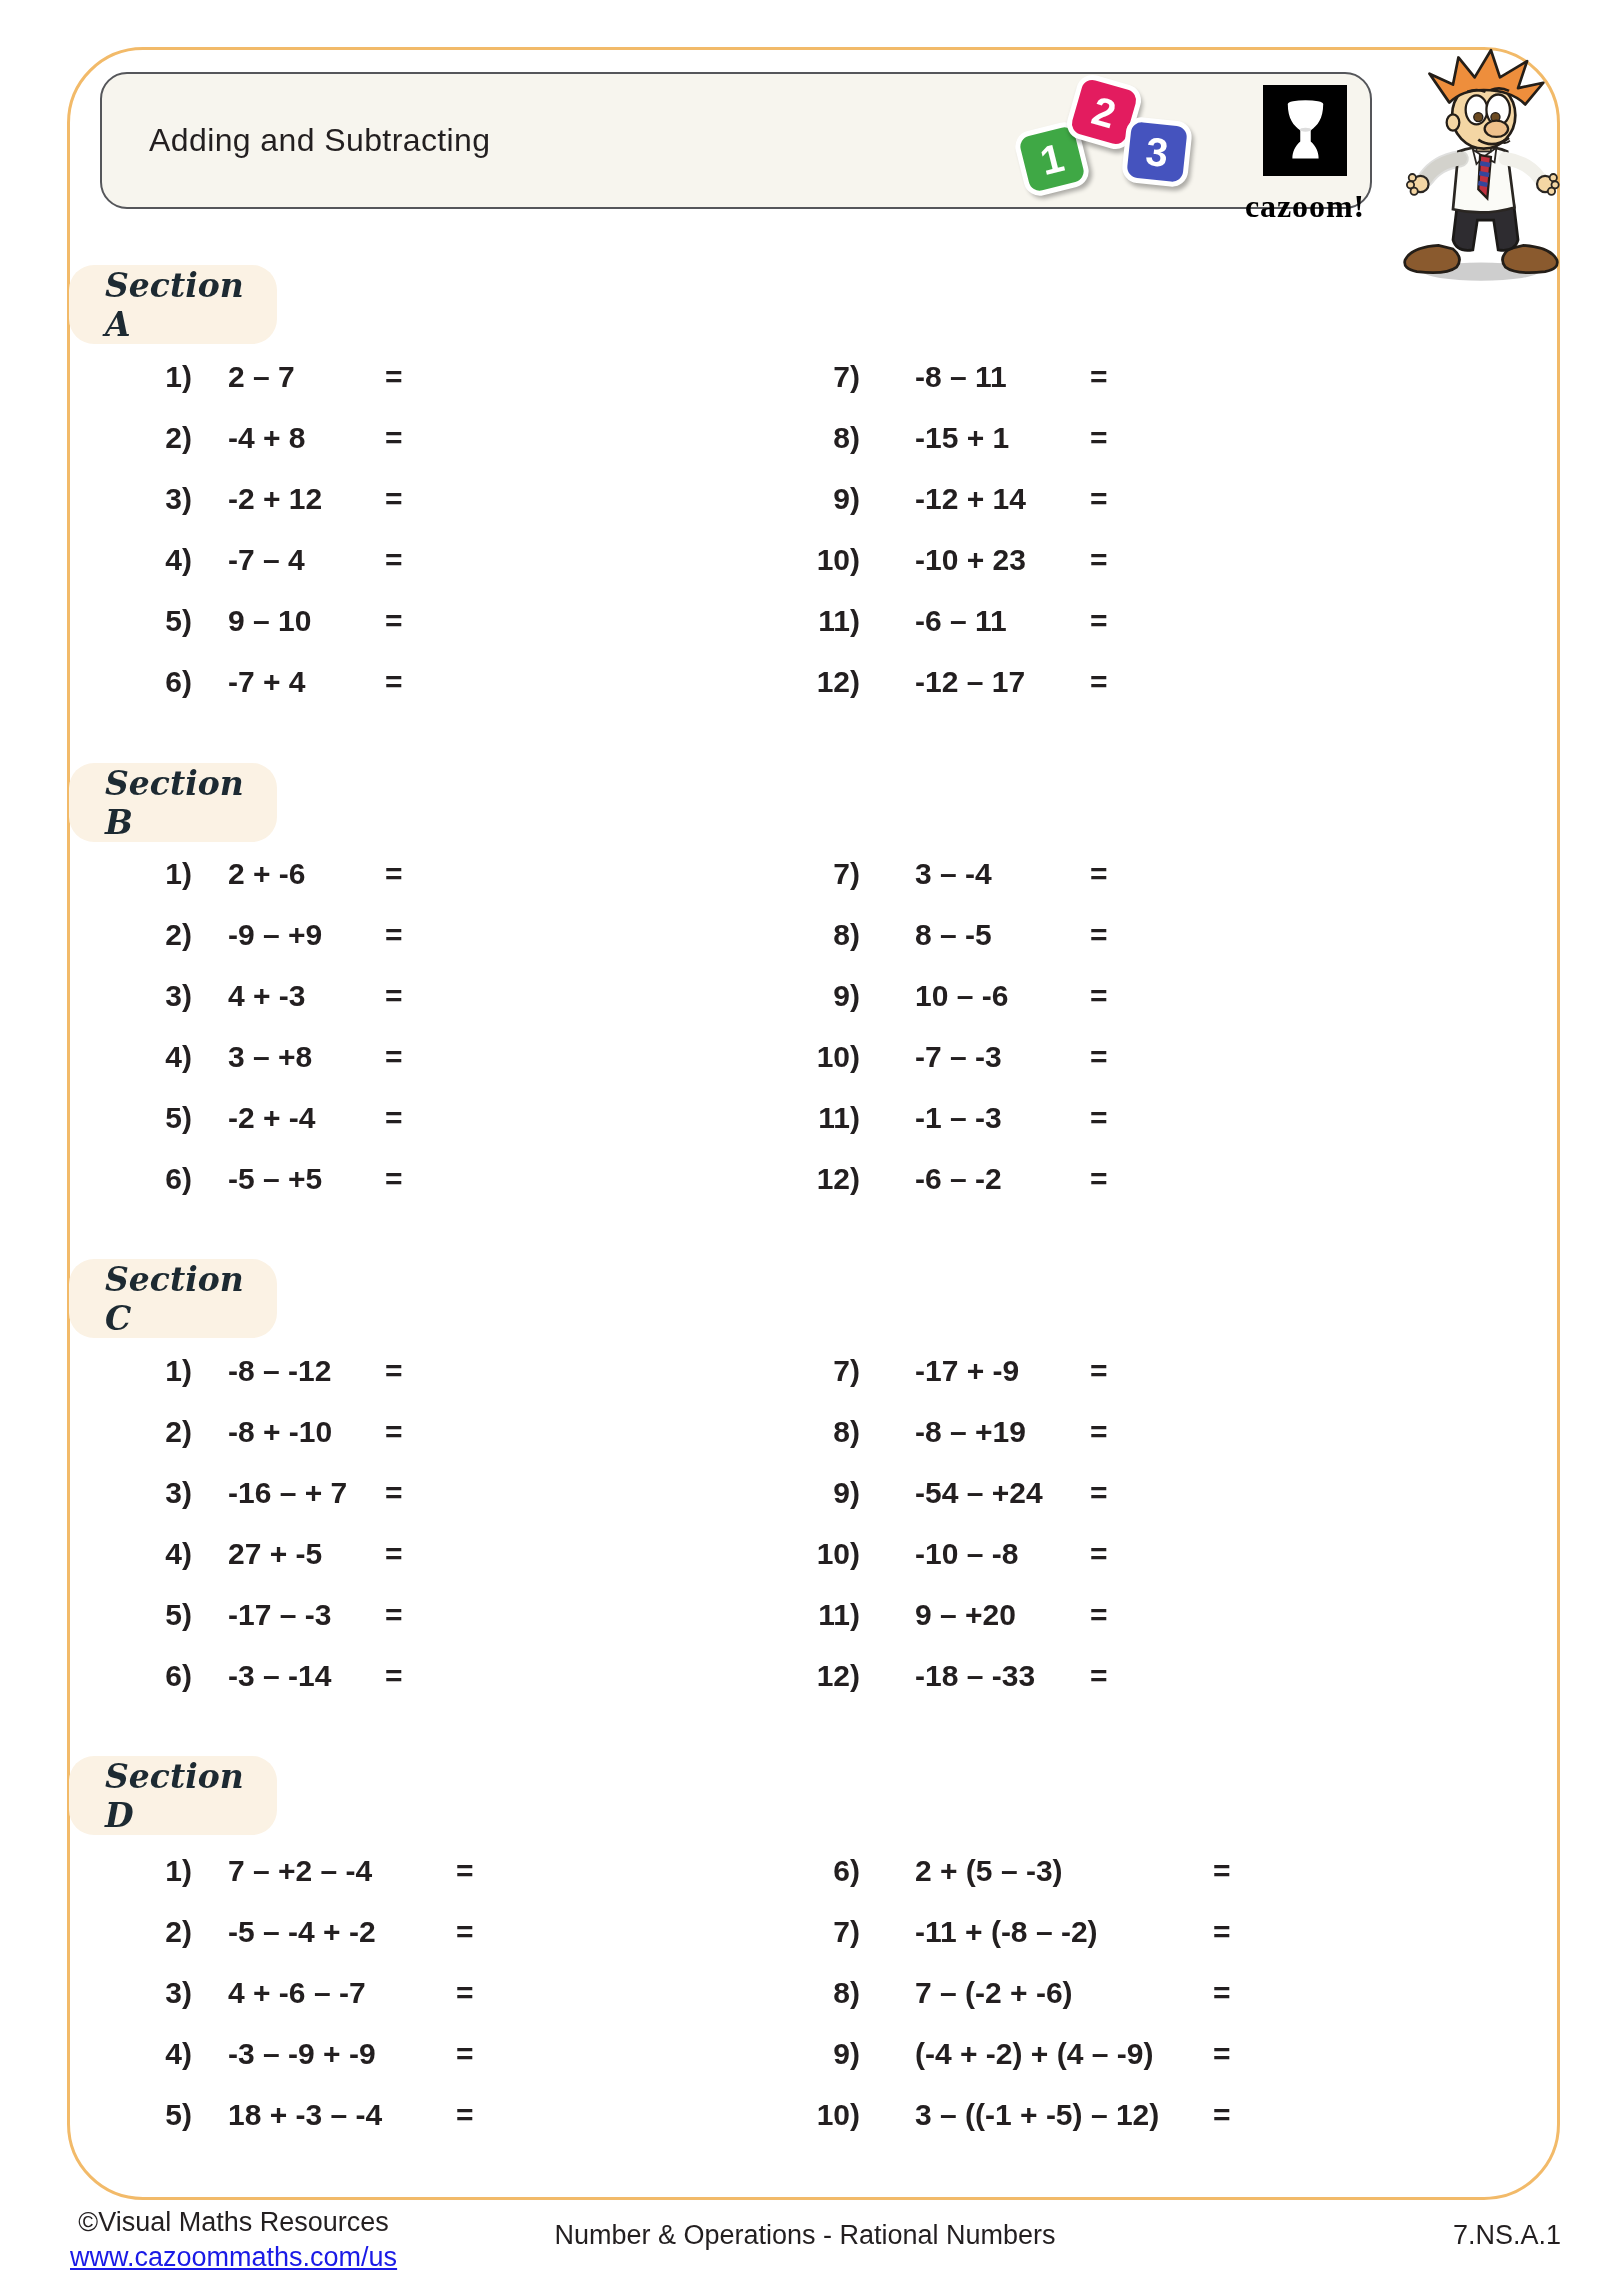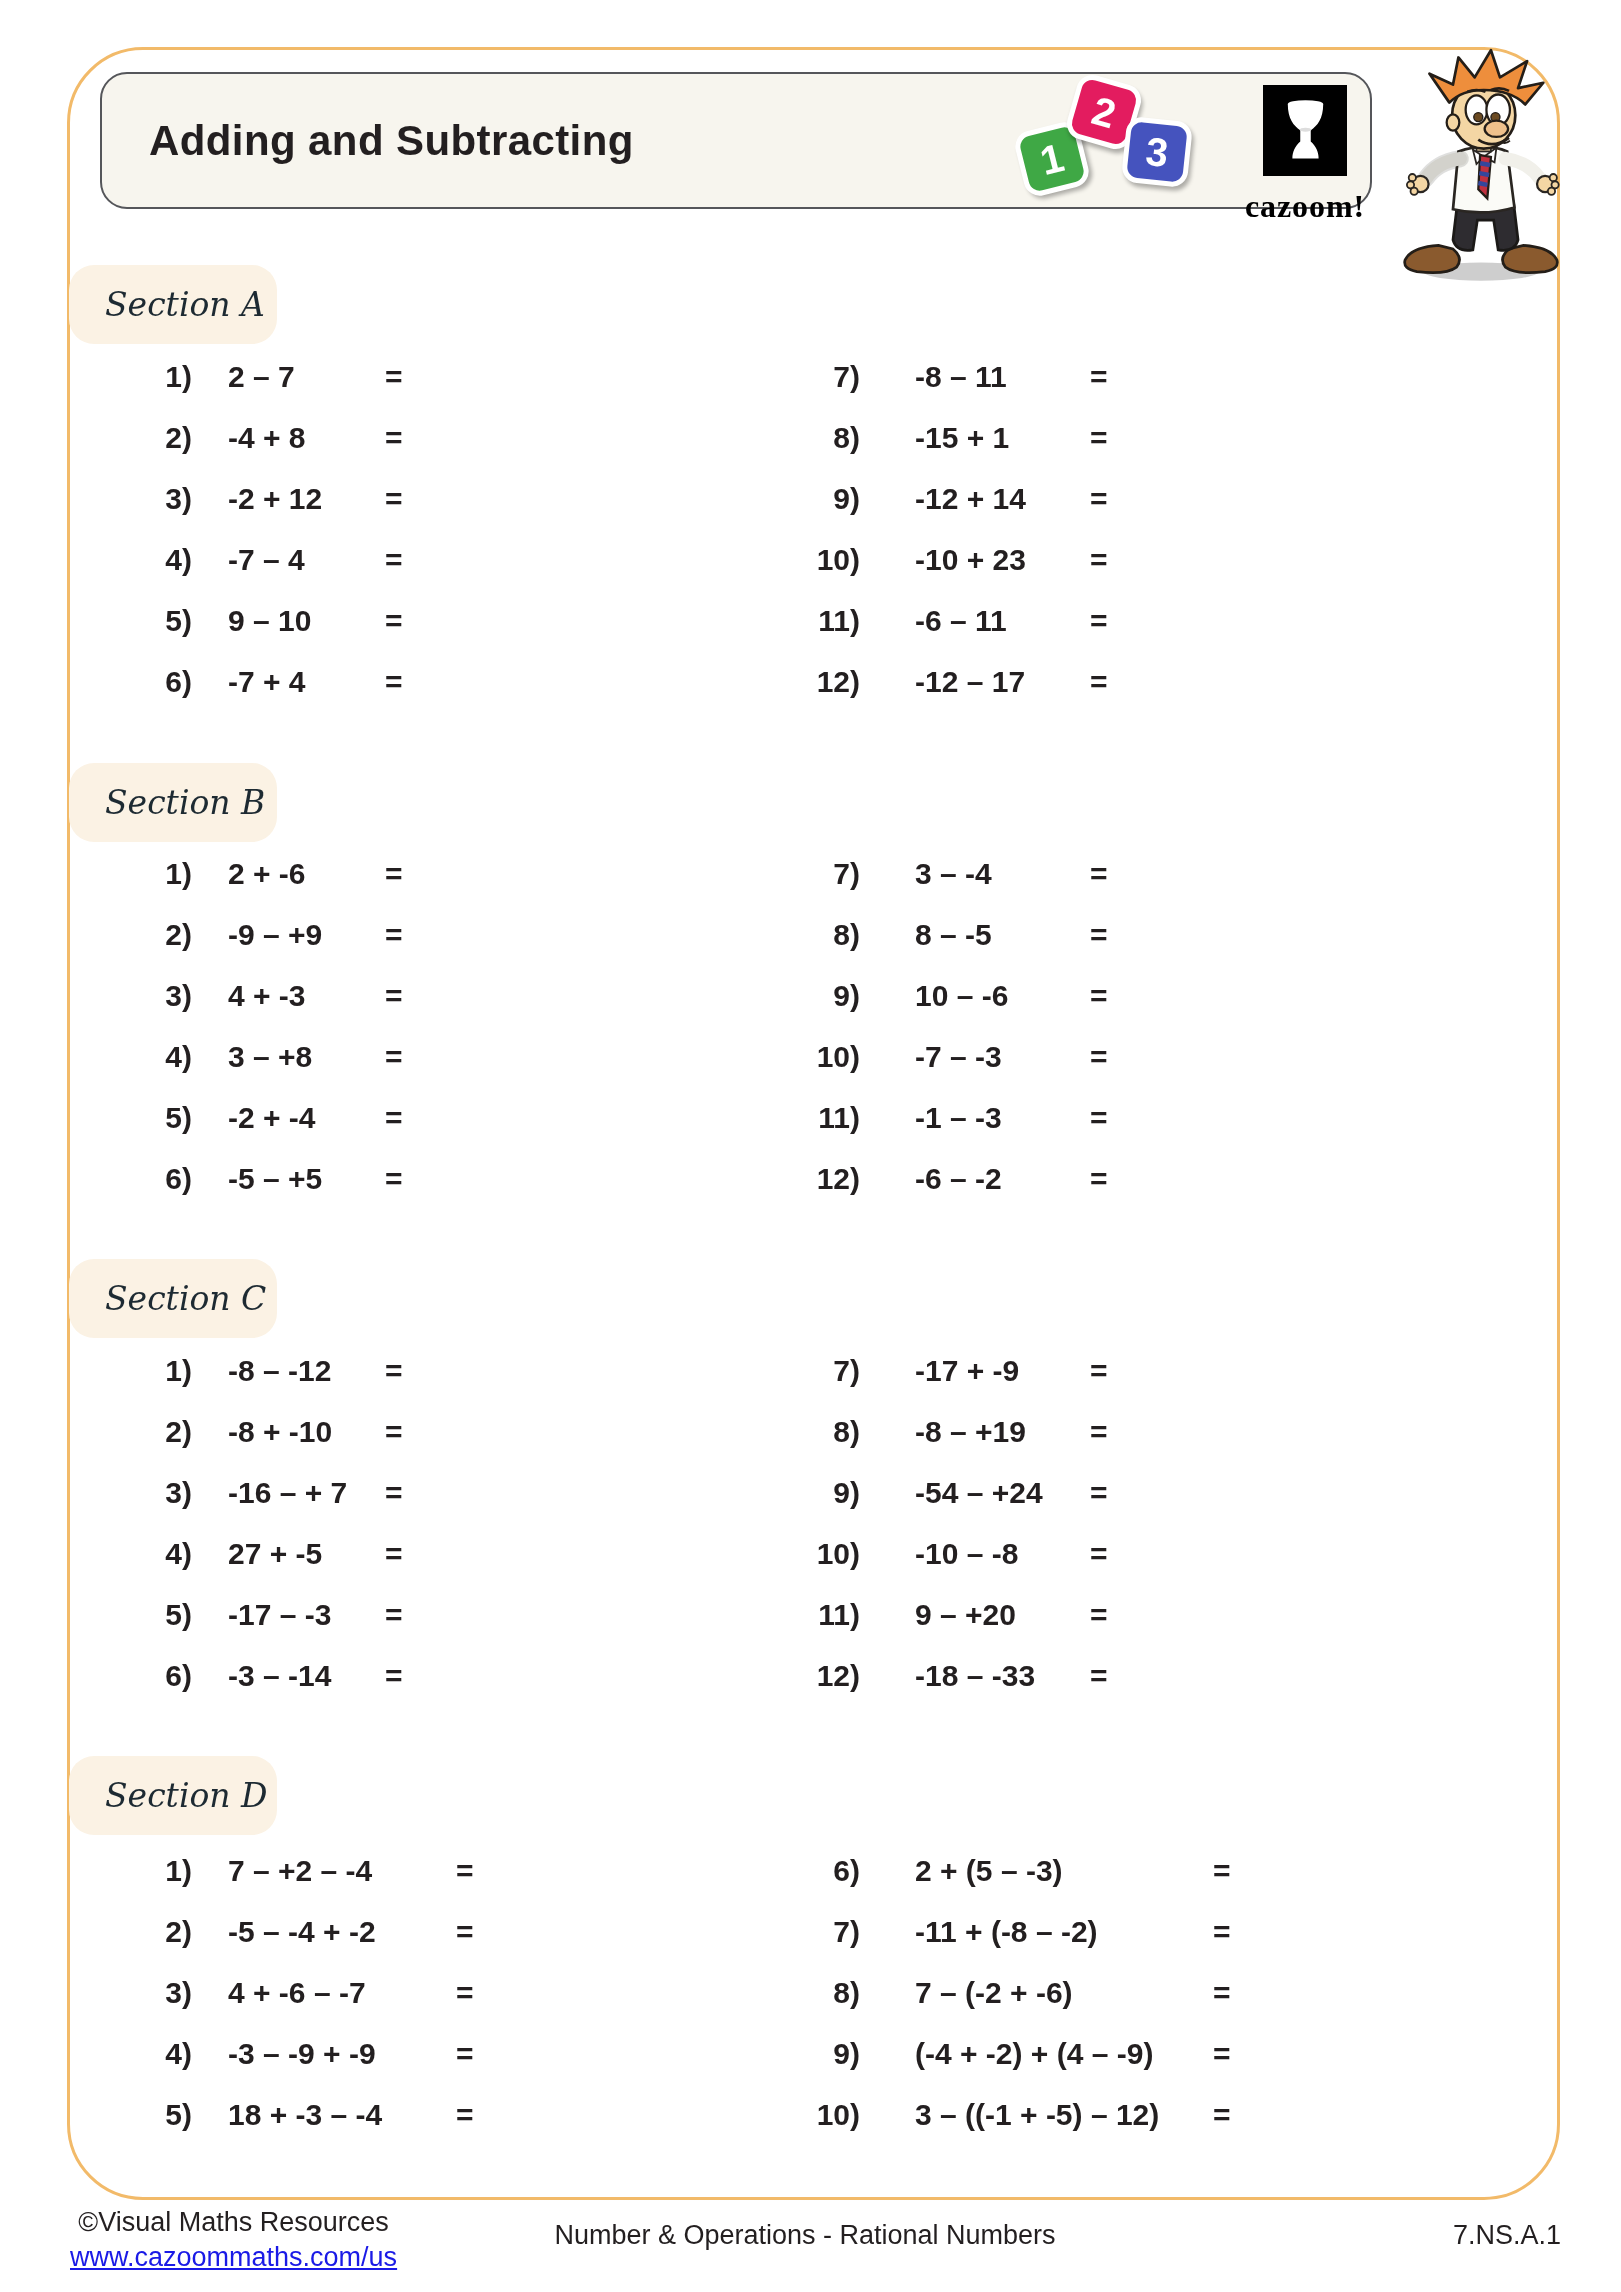--- a/index.html
+++ b/index.html
@@ -20,41 +20,41 @@
     position:absolute;left:67px;top:47px;width:1493px;height:2153px;
     border:3.6px solid var(--frame);border-radius:76px;background:#ffffff;
   }
   
   .title-box{
     position:absolute;left:100px;top:72px;width:1272px;height:137px;
     background:var(--box-bg);border:2.7px solid var(--box-border);border-radius:27px;
   }
   .title-text{
     position:absolute;left:47px;top:50%;transform:translateY(-50%);
-    font-size:42px;font-weight:bold;line-height:1.18;letter-spacing:0.4px;color:var(--ink);text-align:right;
+    font-size:32px;font-weight:normal;line-height:1.18;letter-spacing:0.4px;color:var(--ink);text-align:right;
   }
   .tiles{position:absolute;left:915px;top:7.2px;width:179px;height:125px;}
   .tile{
     position:absolute;width:66px;height:66px;border-radius:16px;border:5.4px solid #fff;
     box-shadow:2.7px 3.6px 4.5px rgba(0,0,0,.30);
     display:flex;align-items:center;justify-content:center;
     color:#fff;font-size:40px;font-weight:bold;
   }
   .tile1{left:1.8px;top:45px;transform:rotate(-14deg);z-index:1;}
   .tile2{left:54px;top:-1.8px;transform:rotate(16deg);z-index:2;}
   .tile3{left:107px;top:38px;transform:rotate(6deg);z-index:3;}
   .cazoom{position:absolute;left:1136px;top:10.7px;width:134px;text-align:center;}
   .cazoom-box{width:84px;height:91px;background:#000;margin:0 auto;display:flex;align-items:center;justify-content:center;}
   .cazoom-word{font-family:"Liberation Serif", serif;font-weight:bold;font-size:32px;color:#000;margin-top:12px;letter-spacing:0.9px;}
   .mascot{position:absolute;left:1386px;top:43px;width:190px;height:253px;z-index:5;}
   
   .section-pill{
     position:absolute;left:69px;width:208px;height:79px;background:var(--pill-bg);
     border-radius:25px;display:flex;align-items:center;padding-left:36px;
-    font-family:"DejaVu Serif", serif;font-style:italic;font-weight:normal;
+    font-family:"DejaVu Serif", serif;font-style:italic;font-weight:bold;
     font-size:33px;color:#1d2a32;
   }
   .col{position:absolute;}
   .row{height:61px;display:flex;align-items:center;font-size:30px;font-weight:bold;color:var(--ink);white-space:pre;}
   .row .num{width:76px;text-align:right;flex:0 0 auto;}
   .row .expr{margin-left:36px;width:157px;flex:0 0 auto;}
   .row .eq{flex:0 0 auto;}
   .col-right .row .expr{margin-left:55px;width:175px;}
   
   .sec-d .col-left .row .expr{width:228px;}

